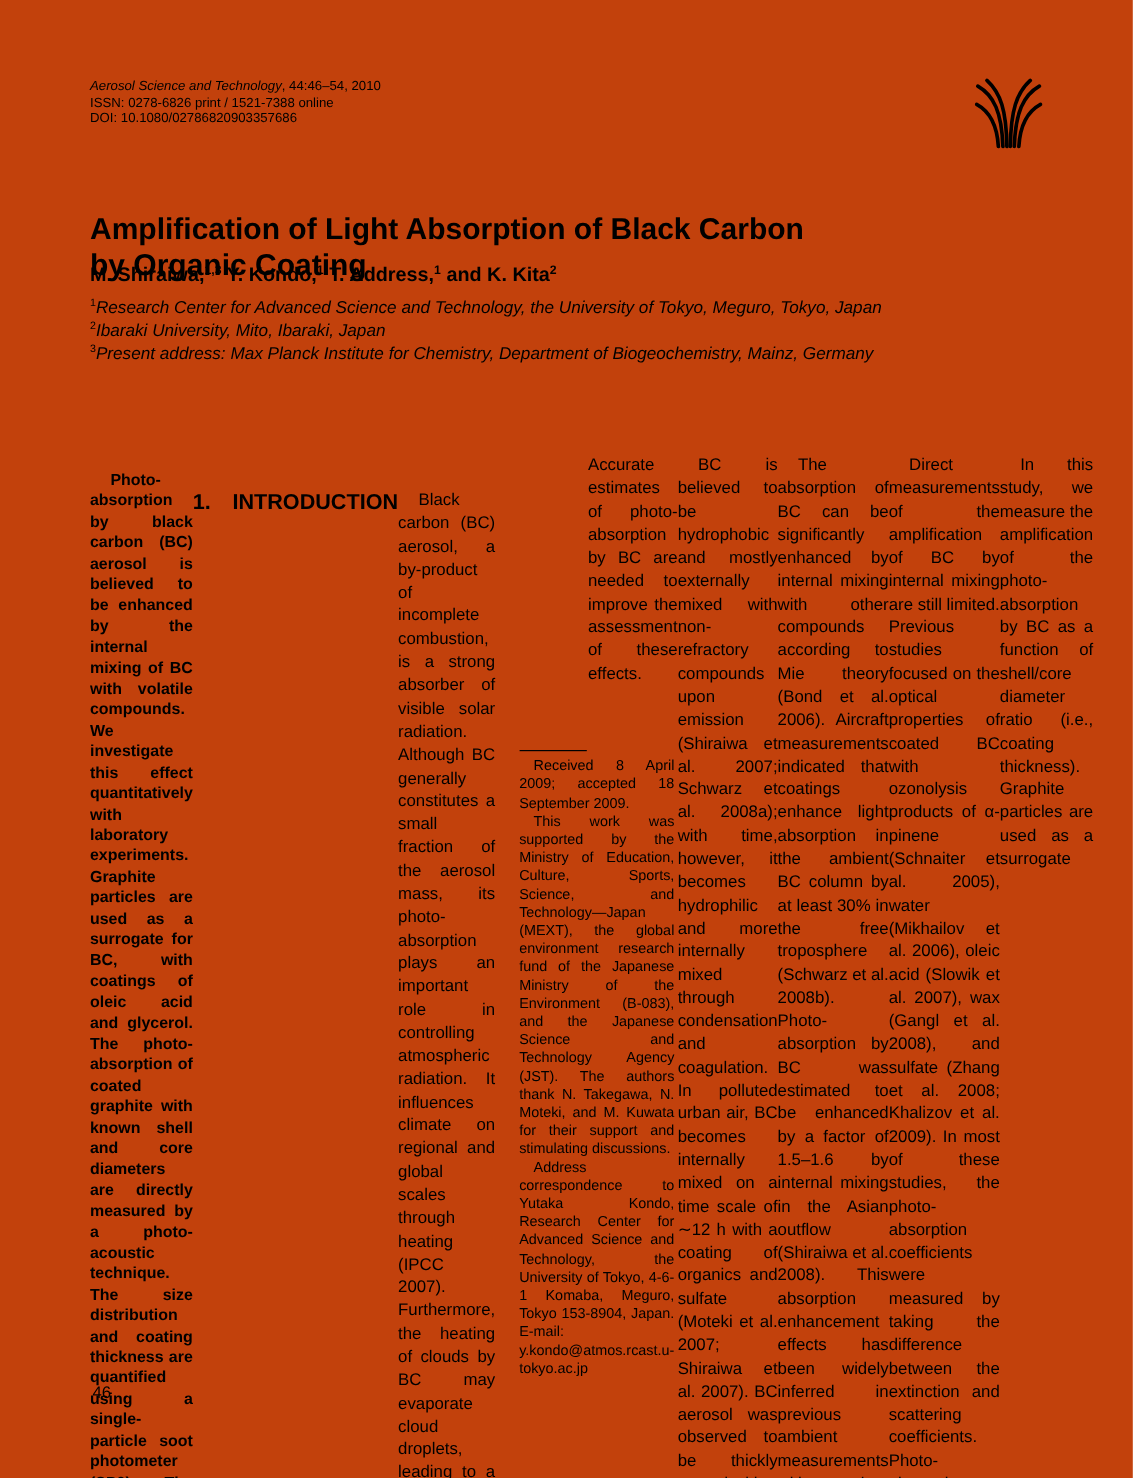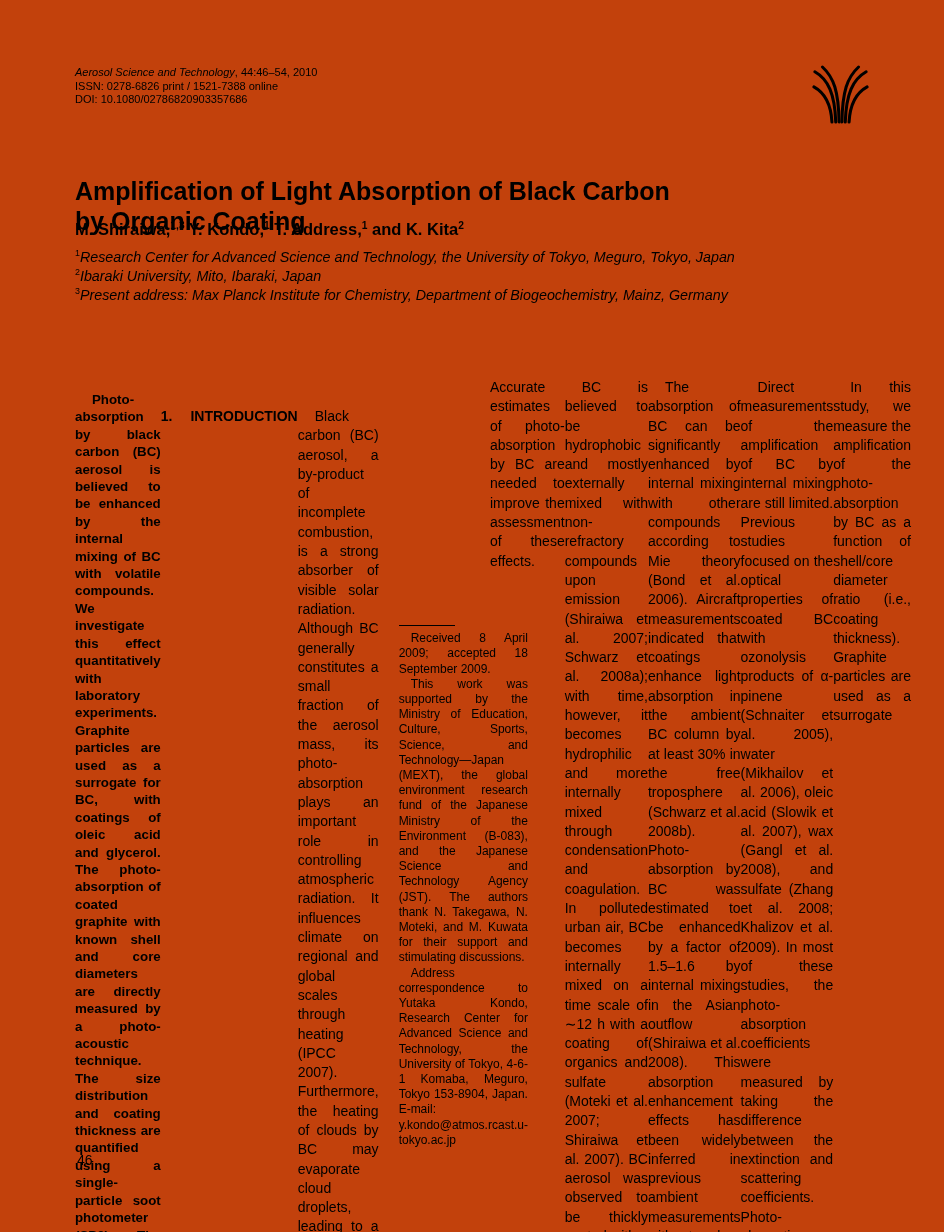--- a/index.html
+++ b/index.html
@@ -41,21 +41,21 @@
     display:flex; gap:28px;
   }
   .col { width:387px; display:flex; }
 
   .abstract-rule { border-top:1.5px solid #000; width:100%; }
   .abstract {
     margin-top:13px;
     font-size:13.3px; line-height:17.4px; font-weight:bold;
     text-align:justify; text-indent:17px;
   }
-  .sec-head { margin-top:30px; font-size:14px; font-weight:bold; }
+  .sec-head { margin-top:30px; font-size:18px; font-weight:bold; }
   .sec-num { margin-right:18px; }
   .body-text {
     font-size:14px; line-height:19.3px; text-align:justify;
   }
   .mt { margin-top:29px; }
   .indent { text-indent:17px; }
 
   .footnote { margin-top:auto;margin-left:20px; }
   .footnote-rule { border-top:1px solid #000; width:56px; margin-bottom:5px; }
   .fn {

